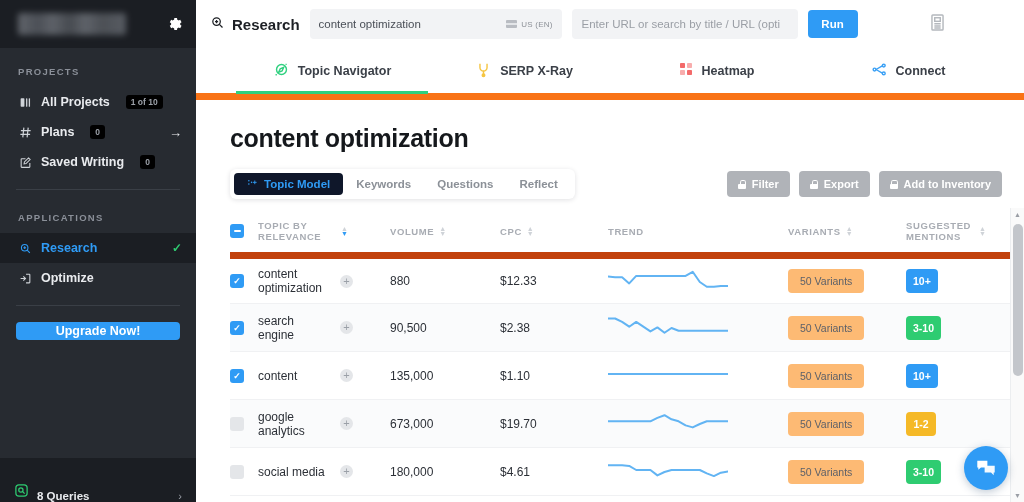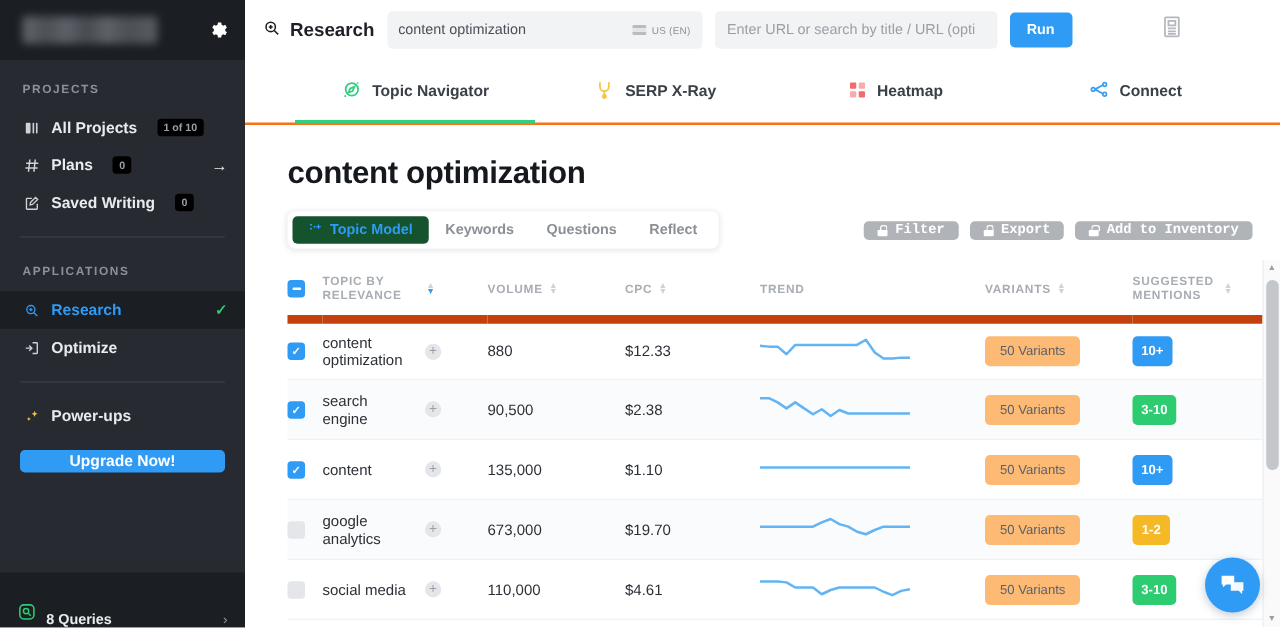--- a/index.html
+++ b/index.html
@@ -81,21 +81,21 @@
   }
   .run-btn {
     width: 50px; height: 28px; background: #2f9bf5; border-radius: 4px;
     color: #fff; font-size: 11.5px; font-weight: 700;
     display: flex; align-items: center; justify-content: center;
   }
   .doc-ico { margin-left: 60px; color: #b4b8bd; }
 
   
   .navtabs { height: 52px; display: flex; align-items: stretch;
-             border-bottom: 2px solid #f97316; flex: none; position: relative; }
+             border-bottom: 7px solid #f97316; flex: none; position: relative; }
   .ntab { width: 192px; display: flex; align-items: center; justify-content: center;
           gap: 8px; font-size: 12.5px; font-weight: 700; color: #3b4048;
           position: relative; }
   .ntab:first-child { margin-left: 40px; }
   .ntab.active::after {
     content: ""; position: absolute; left: 0; right: 0; bottom: -1px;
     height: 3px; background: #2fd07f;
   }
 
   
@@ -104,25 +104,25 @@
   .page-title { font-size: 25px; font-weight: 700; color: #15181c;
                 padding: 24px 0 16px 0; letter-spacing: -.3px; }
   .subbar { display: flex; align-items: center; }
   .subtabs {
     display: flex; align-items: center; background: #fff; border-radius: 6px;
     box-shadow: 0 1px 5px rgba(20,25,35,.13); height: 30px; padding: 0 4px;
   }
   .stab { height: 22px; display: flex; align-items: center; gap: 6px;
           padding: 0 13px; font-size: 11.5px; font-weight: 700; color: #8b9097;
           border-radius: 4px; }
-  .stab.active { background: #14532d; color: #2f9bf5; }
+  .stab.active { background: #0f172a; color: #2f9bf5; }
   .actions { margin-left: auto; display: flex; gap: 9px; padding-right: 22px; }
-  .abtn { height: 15px; background: #b0b3b8; border-radius: 4px; color: #fff;
+  .abtn { height: 26px; background: #b0b3b8; border-radius: 4px; color: #fff;
           font-size: 11px; font-weight: 700; display: flex; align-items: center;
-          gap: 6px; padding: 0 11px; font-family: Liberation Mono, monospace; }
+          gap: 6px; padding: 0 11px; }
   .lock { width: 8px; height: 9px; position: relative; flex: none; }
   .lock::before { content:""; position:absolute; left:0; bottom:0; width:8px;
     height:5px; background:#fff; border-radius:1px; }
   .lock::after { content:""; position:absolute; left:1.8px; top:0; width:4.4px;
     height:4.4px; border:1.4px solid #fff; border-bottom:none;
     border-radius:2.4px 2.4px 0 0; }
 
   
   table { width: 790px; border-collapse: collapse; margin-top: 13px; }
   thead th {
@@ -240,29 +240,20 @@
         <svg viewBox="0 0 24 24" width="13" height="13" fill="none" stroke="currentColor" stroke-width="2">
           <path d="M13 4h6a1 1 0 011 1v14a1 1 0 01-1 1h-6"></path>
             <path d="M3 12h9M8 8l4 4-4 4"></path>
         </svg>
       </span>
       <span>Optimize</span>
     </div>
 
     <div class="sb-div"></div>
 
-    <div class="sb-item" style="margin-top:8px">
-      <span class="ico" style="color:#f5c542">
-        <svg viewBox="0 0 24 24" width="13" height="13" fill="currentColor">
-          <path d="M16 3l1.3 3.2L20.5 7.5l-3.2 1.3L16 12l-1.3-3.2L11.5 7.5l3.2-1.3z"></path>
-          <path d="M7.5 12l.9 2.1 2.1.9-2.1.9-.9 2.1-.9-2.1L4.5 15l2.1-.9z"></path>
-        </svg>
-      </span>
-      <span>Power-ups</span>
-    </div>
 
     <div class="upgrade">Upgrade Now!</div>
 
     <div class="sb-foot">
       <span>
         <svg viewBox="0 0 24 24" width="15" height="15" fill="none" stroke="#2ecc71" stroke-width="2">
           <rect x="3" y="3" width="18" height="18" rx="5"></rect>
           <circle cx="11" cy="11" r="3.4"></circle>
             <path d="M14 14l3 3"></path>
         </svg>
@@ -539,21 +530,21 @@
             <tr>
               <td>
       <div class="cb off"></div>
               </td>
     <td>
       <div class="topic-cell">
         <span class="topic-txt">social media</span>
         <span class="plus">+</span>
       </div>
               </td>
-    <td>110,000</td>
+    <td>180,000</td>
     <td>$4.61</td>
     <td><svg viewBox="0 0 120 34" width="120" height="34" preserveAspectRatio="none">
     <polyline points="0.0,12.2 7.1,12.2 14.1,12.2 21.2,12.9 28.2,17.0 35.3,17.0 42.4,17.0 49.4,22.4 56.5,19.0 63.5,17.0 70.6,17.0 77.6,17.0 84.7,17.0 91.8,17.0 98.8,20.4 105.9,23.1 112.9,19.7 120.0,18.4" fill="none" stroke="#62b4f3" stroke-width="2" stroke-linejoin="round" stroke-linecap="round" vector-effect="non-scaling-stroke"></polyline>
                 </svg></td>
     <td>
       <span class="variants">50 Variants</span></td>
     <td>
       <span class="badge" style="background:#2ecc71">3-10</span></td>
             </tr>
           </tbody>

